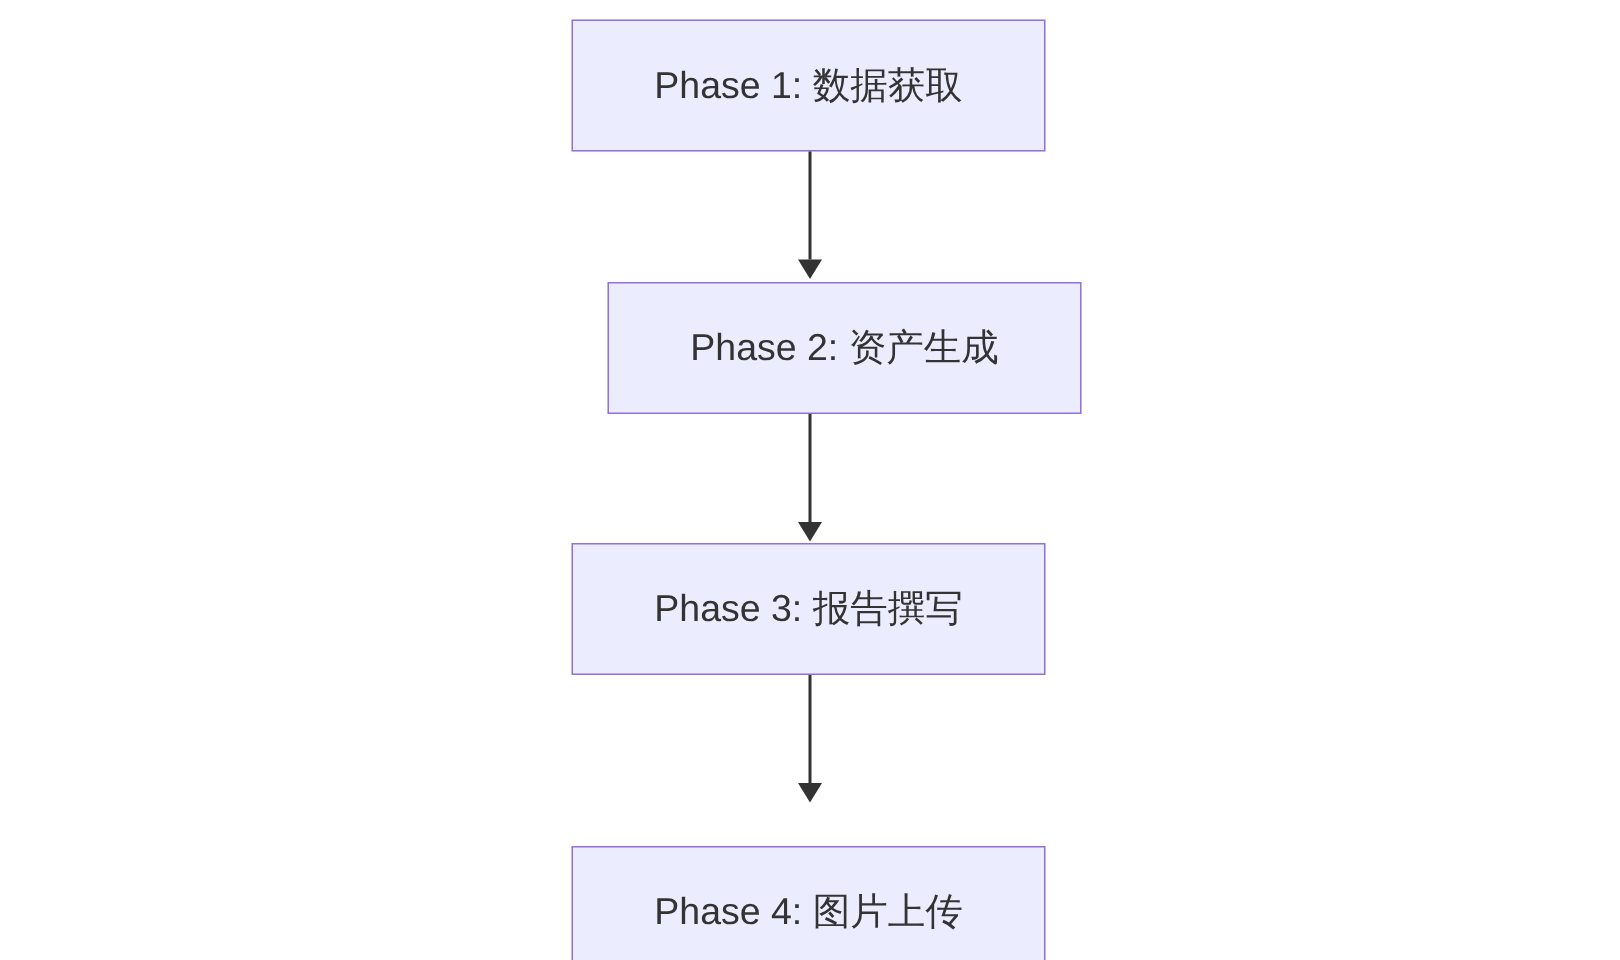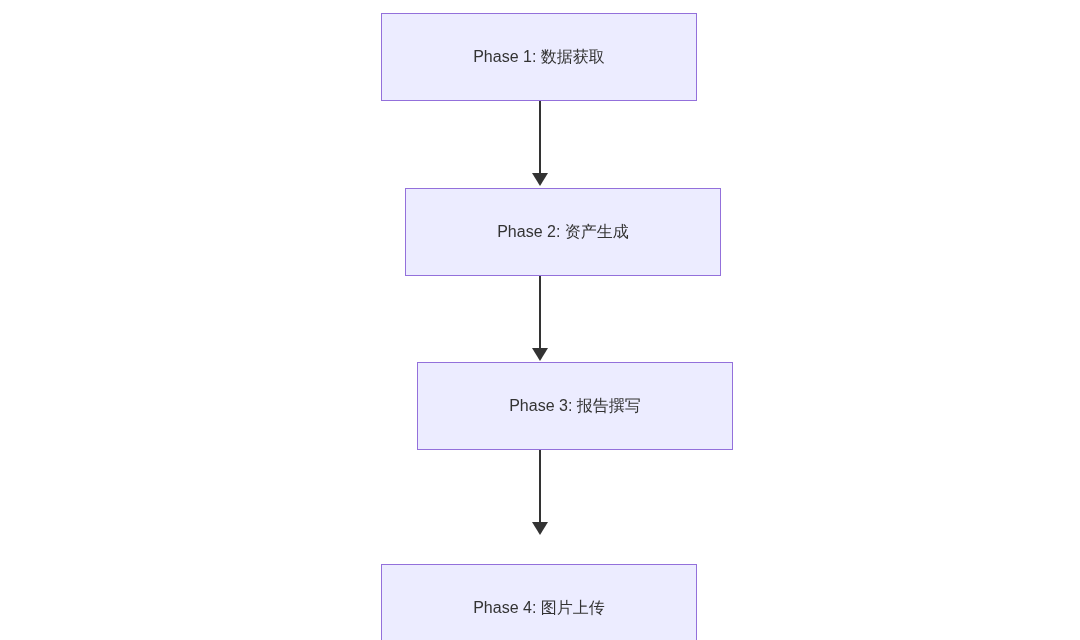--- a/index.html
+++ b/index.html
@@ -22,27 +22,27 @@
     height: 88px;
     background: #ECECFF;
     border: 1.5px solid #9370DB;
     box-sizing: border-box;
     display: flex;
     align-items: center;
     justify-content: center;
   }
   .flow-node .node-label {
     color: #333333;
-    font-size: 16px;
+    font-size: 25px;
     line-height: 1.3;
     white-space: nowrap;
   }
   .node-1 { top: 13px; }
   .node-2 { top: 188px; margin-left: 24px; }
-  .node-3 { top: 362px; margin-left: 36px; }
+  .node-3 { top: 362px; }
   .node-4 { top: 564px; }
 
   .flow-arrow {
     position: absolute;
     left: 532px;
     width: 16px;
     height: 85px;
     display: flex;
     flex-direction: column;
     align-items: center;

